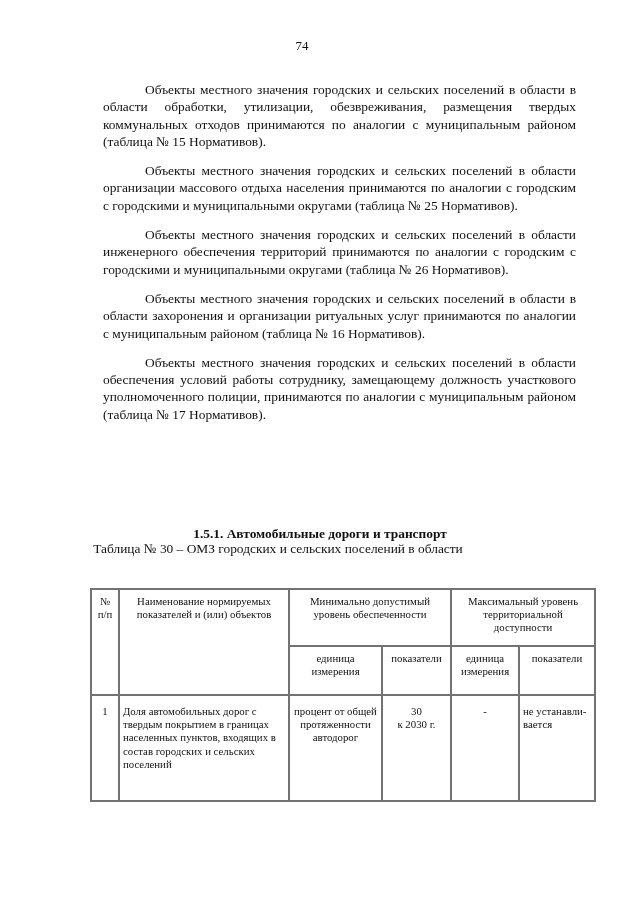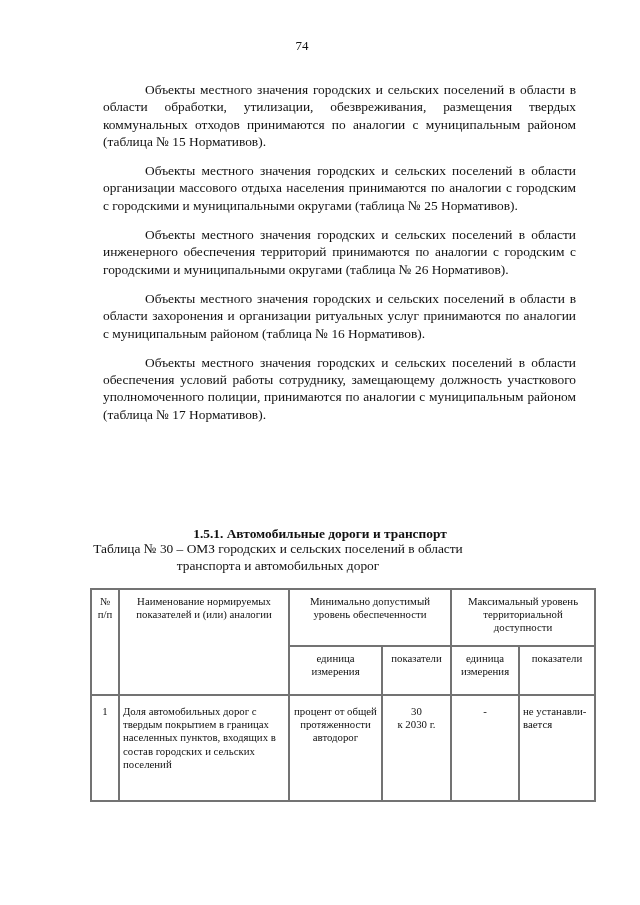--- a/index.html
+++ b/index.html
@@ -54,36 +54,35 @@
   <p>Объекты местного значения городских и сельских поселений в области организации массового отдыха населения  принимаются по аналогии с городским с городскими и муниципальными округами (таблица № 25 Нормативов).</p>
   <p>Объекты местного значения городских и сельских поселений в области инженерного обеспечения территорий  принимаются по аналогии с городским с городскими и муниципальными округами (таблица № 26 Нормативов).</p>
   <p>Объекты местного значения городских и сельских поселений в области в области захоронения и организации ритуальных услуг принимаются по аналогии с муниципальным районом (таблица № 16 Нормативов).</p>
   <p>Объекты местного значения городских и сельских поселений в области обеспечения условий работы сотруднику, замещающему должность участкового уполномоченного полиции, принимаются по аналогии с муниципальным районом (таблица № 17 Нормативов).</p>
 </div>
 
 <div class="section-heading">1.5.1. Автомобильные дороги и транспорт</div>
 
 <div class="table-caption">
   <div>Таблица № 30 – ОМЗ городских и сельских поселений в области</div>
-  <div>транспорта и автомобильных дорог</div>
 </div>
 
 <table class="data-table">
   <colgroup>
     <col style="width:28px">
     <col style="width:170px">
     <col style="width:93px">
     <col style="width:69px">
     <col style="width:68px">
     <col style="width:76px">
   </colgroup>
   <tbody>
       <tr class="h1">
     <td class="c" rowspan="2">№ п/п</td>
-    <td class="c" rowspan="2">Наименование нормируемых показателей и (или) аналогии</td>
+    <td class="c" rowspan="2">Наименование нормируемых показателей и (или) объектов</td>
     <td class="c" colspan="2">Минимально допустимый уровень обеспеченности</td>
     <td class="c" colspan="2">Максимальный уровень территориальной доступности</td>
   </tr>
   <tr class="h2">
     <td class="c">единица измерения</td>
     <td class="c">показатели</td>
     <td class="c">единица измерения</td>
     <td class="c">показатели</td>
   </tr>
   <tr class="r1">

